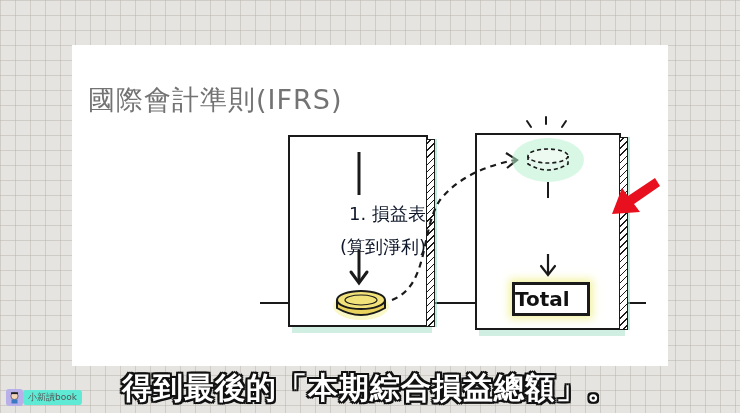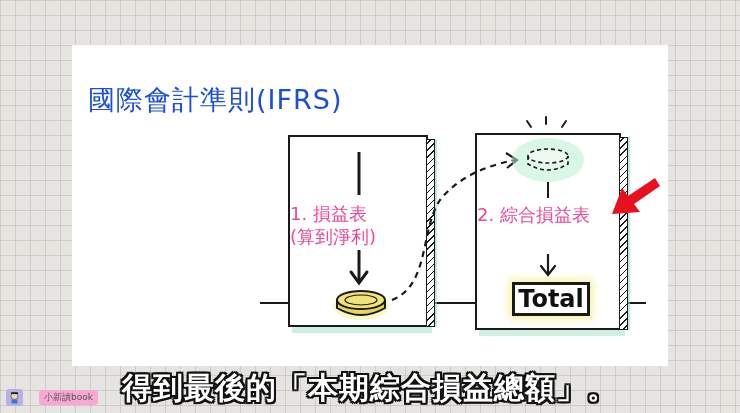--- a/index.html
+++ b/index.html
@@ -11,90 +11,89 @@
       linear-gradient(to bottom, rgba(180,176,168,0.45) 1px, transparent 1px);
     background-size:15px 15px;
     font-family:"DejaVu Sans", sans-serif;
   }
   .panel {
     position:absolute; left:72px; top:45px; width:596px; height:321px;
     background:#ffffff;
   }
   .title {
     position:absolute; left:88px; top:80px; margin:0;
-    font-size:27px; line-height:40px; color:#1d4ed8; font-weight:normal;
+    font-size:27px; line-height:40px; color:#737373; font-weight:normal;
     letter-spacing:1px;
   }
   .title .line { display:block; white-space:nowrap; }
   .baseline {
     position:absolute; height:2px; background:#1a1a1a;
   }
   .sheet {
     position:absolute; background:#fff; border:2px solid #1a1a1a;
     box-shadow: 4px 6px 0 rgba(150,220,190,0.45);
   }
   .sheet .edge {
     position:absolute; right:-9px; top:2px; bottom:-2px; width:7px;
     border:1.5px solid #1a1a1a; border-left:none;
     background: repeating-linear-gradient(135deg, #fff 0 2px, #1a1a1a 2px 3px, #fff 3px 5px);
     box-shadow:2px 0 0 rgba(150,220,190,0.6);
   }
   .label {
-    position:absolute; left:0; right:0; text-align:left;
-    font-size:18px; color:#ec4899; line-height:26px; white-space:nowrap;
+    position:absolute; left:0; right:0; text-align:right;
+    font-size:18px; color:#0f172a; line-height:26px; white-space:nowrap;
   }
   .svg-layer { position:absolute; left:0; top:0; }
   .total-box {
     position:absolute; border:3px solid #1a1a1a; background:#fff;
     font-family:"DejaVu Sans", sans-serif; font-weight:bold;
-    font-size:24px; text-align:center; line-height:28px; color:#111;
+    font-size:20px; line-height:28px; color:#111;
     box-shadow:0 0 8px 3px rgba(240,240,140,0.8);
   }
   .caption {
     position:absolute; left:0; right:0; top:368px; text-align:center;
     font-size:30px; font-weight:bold; color:#ffffff; letter-spacing:1px;
     text-shadow:
       -2px -2px 0 #111, 2px -2px 0 #111, -2px 2px 0 #111, 2px 2px 0 #111,
       0 -2px 0 #111, 0 2px 0 #111, -2px 0 0 #111, 2px 0 0 #111;
     white-space:nowrap;
   }
   .watermark {
     position:absolute; left:6px; top:388px; height:19px; display:flex; align-items:center;
   }
   .watermark .avatar {
     width:17px; height:17px; border-radius:3px; background:#b9b0ea;
     display:flex; align-items:center; justify-content:center;
   }
   .watermark .wm-text {
-    margin-left:16px; padding:1px 5px; background:#f9a8d4; border-radius:3px;
+    margin-left:0; padding:1px 5px; background:#5eead4; border-radius:3px;
     font-size:9px; color:#555;
   }
 </style>
 </head>
 <body>
 
 <div class="panel"></div>
 
 <h1 class="title">
   <span class="line">國際會計準則(IFRS)</span>
 </h1>
 
 <div class="baseline" style="left:260px; top:302px; width:28px;"></div>
 <div class="baseline" style="left:430px; top:302px; width:48px;"></div>
 <div class="baseline" style="left:622px; top:302px; width:24px;"></div>
 
 <div class="sheet" style="left:288px; top:135px; width:136px; height:188px;">
   <div class="edge"></div>
   <div class="label" style="top:64px;">1. 損益表</div>
-  <div class="label" style="top:87px;">(算到淨利)</div>
+  <div class="label" style="top:97px;">(算到淨利)</div>
 </div>
 
 <div class="sheet" style="left:475px; top:133px; width:142px; height:193px;">
   <div class="edge"></div>
-  <div class="label" style="top:67px;">2. 綜合損益表</div>
 </div>
 
 <div class="total-box" style="left:512px; top:282px; width:72px; height:28px;">Total</div>
 
 <svg class="svg-layer" width="740" height="413">
 
   <line x1="359" y1="152" x2="359" y2="195" stroke="#1a1a1a" stroke-width="3"></line>
 
   <g>
     <line x1="359" y1="250" x2="359" y2="282" stroke="#1a1a1a" stroke-width="3"></line>

